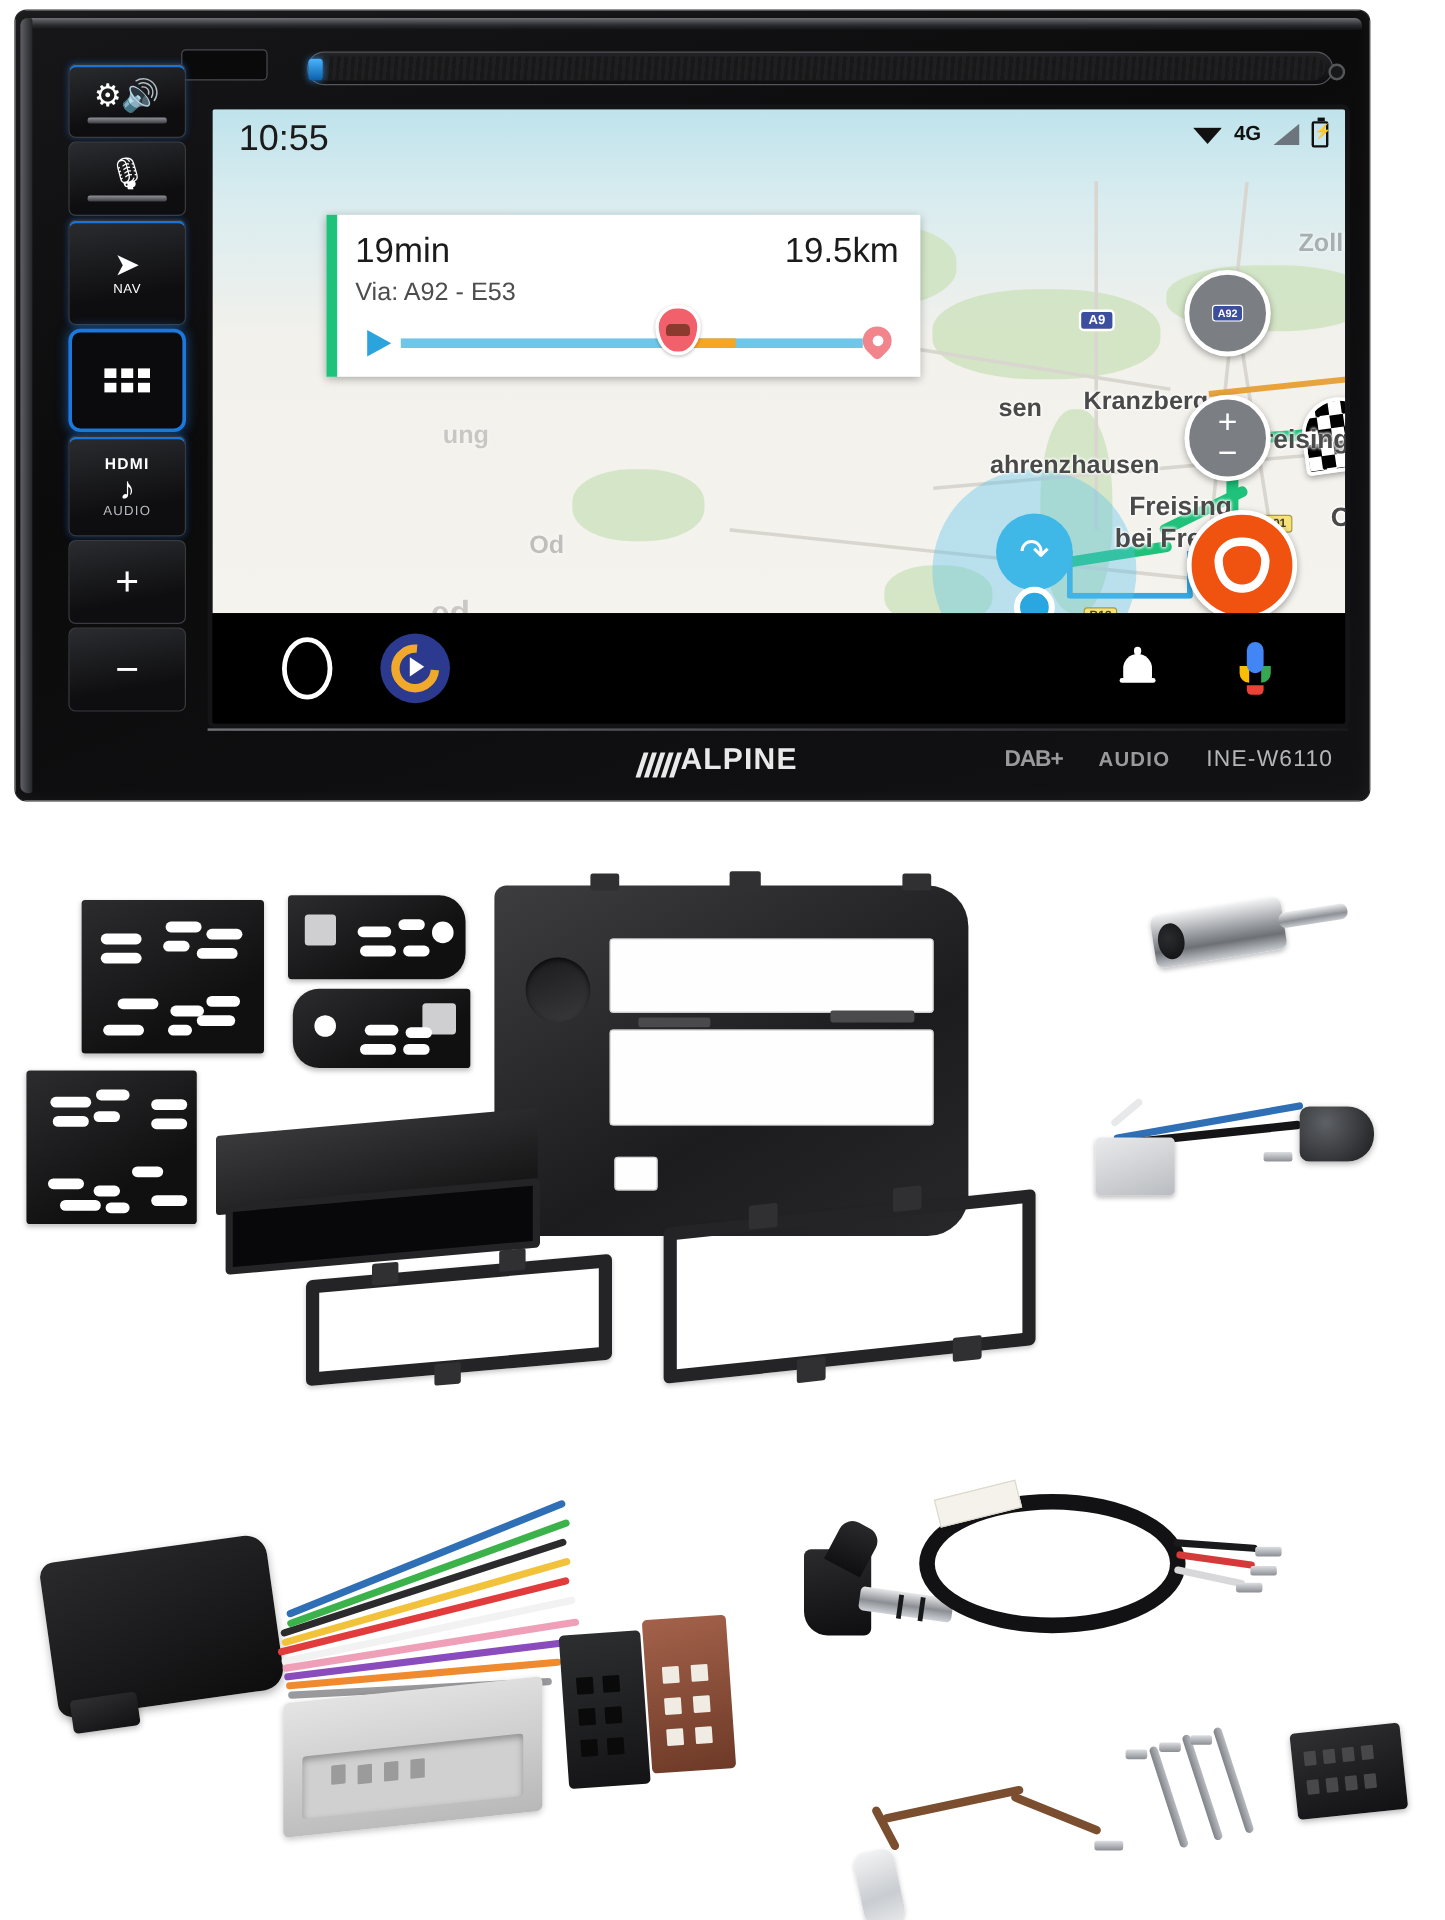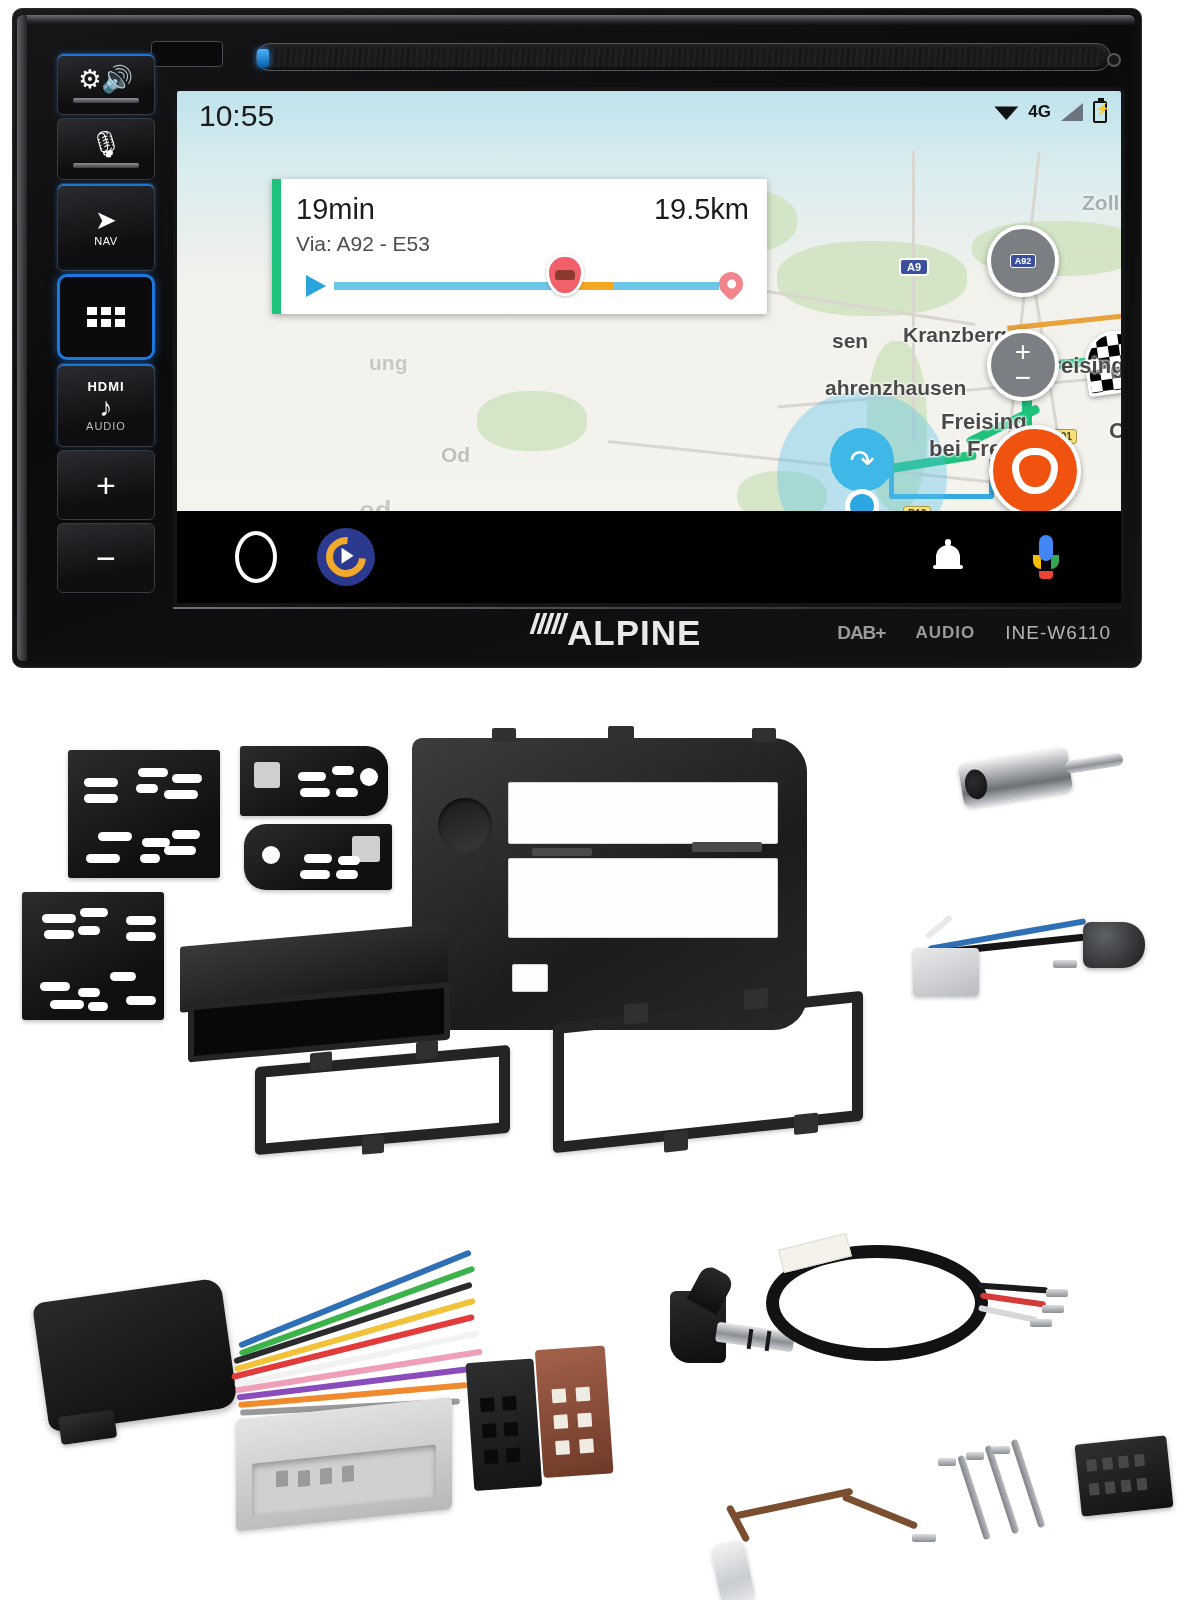--- a/index.html
+++ b/index.html
@@ -230,22 +230,22 @@
   .mic-ico .lf{ position:absolute;left:0;top:20px;width:8px;height:14px;background:#fbbc05;border-radius:0 0 0 8px;}
   .mic-ico .rt{ position:absolute;right:0;top:20px;width:8px;height:14px;background:#34a853;border-radius:0 0 8px 0;}
   .mic-ico .bt{ position:absolute;left:6px;bottom:0;width:14px;height:8px;background:#ea4335;border-radius:0 0 4px 4px;}
 
   
   .brand-strip{
     position:absolute; left:160px; right:18px; bottom:14px; height:40px;
     display:flex; align-items:center;
   }
   .alpine-logo{
-    margin-left:360px; color:#e9e9ea; font-size:35px; font-weight:bold;
-    letter-spacing:1px; display:flex; align-items:flex-start; gap:2px;
+    margin-left:360px; color:#e9e9ea; font-size:25px; font-weight:bold;
+    letter-spacing:1px; display:flex; align-items:flex-end; gap:2px;
   }
   .alpine-slashes{ display:flex; gap:3px; transform:skewX(-18deg); }
   .alpine-slashes i{ width:4px;height:21px;background:#e9e9ea;display:block;}
   .badges{ margin-left:auto; display:flex; align-items:center; gap:30px; }
   .dab-badge{ color:#9a9a9d; font-size:19px; font-weight:bold; letter-spacing:-1px;}
   .hdmi-badge{ color:#9a9a9d; font-size:17px; font-weight:bold; letter-spacing:1px;}
   .model-badge{ color:#b4b5b8; font-size:19px; letter-spacing:1px; margin-right:12px;}
   .hu-hairline{
     position:absolute; left:160px; right:18px; bottom:58px; height:2px;
     background:linear-gradient(90deg,#6f7176,#3a3b3f 60%,#1a1a1c);

